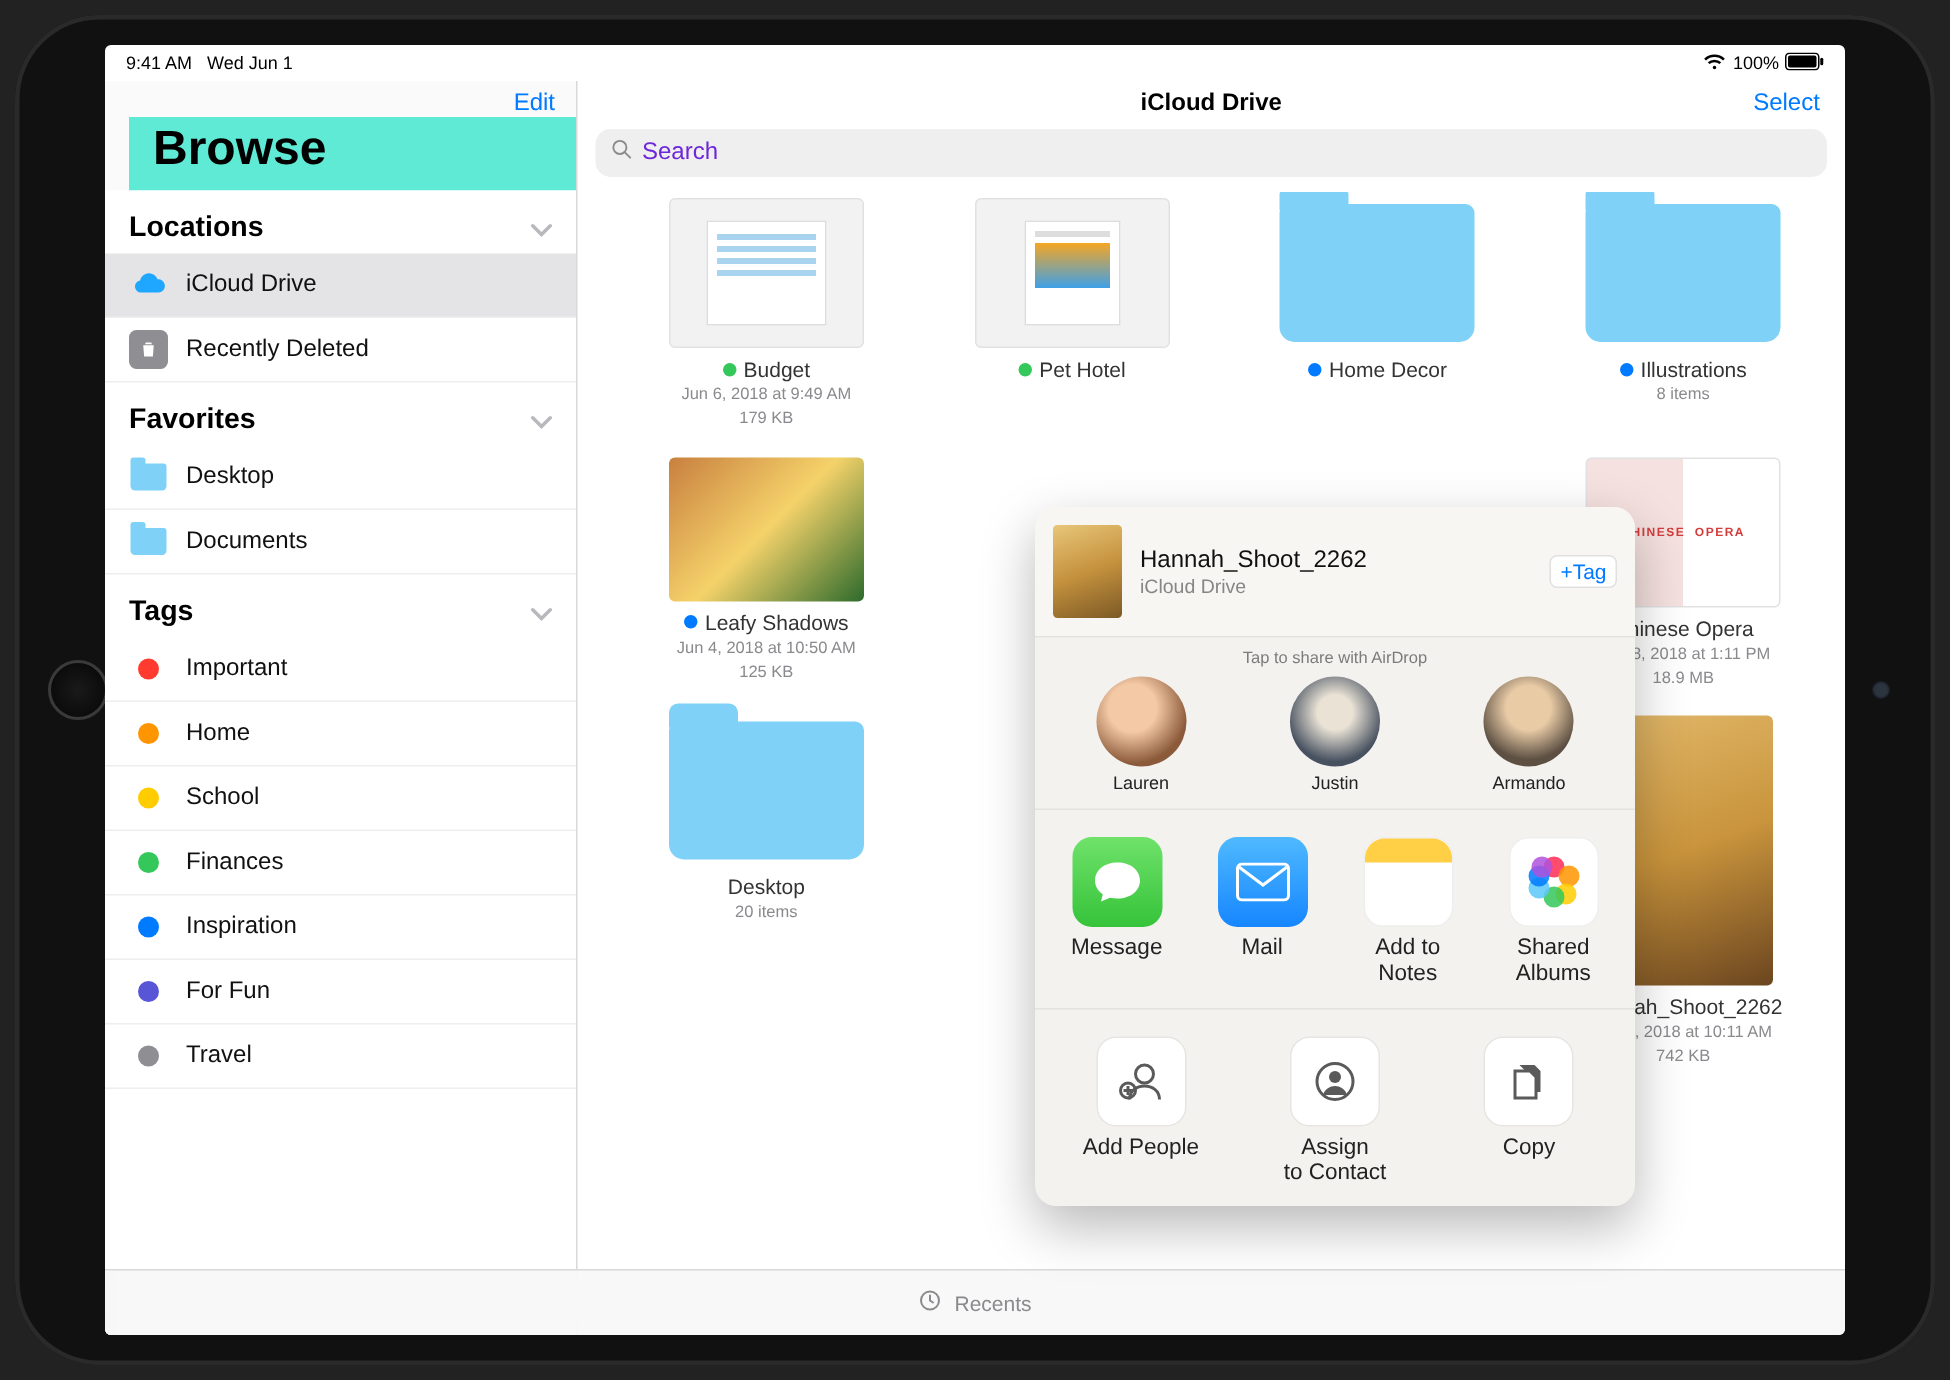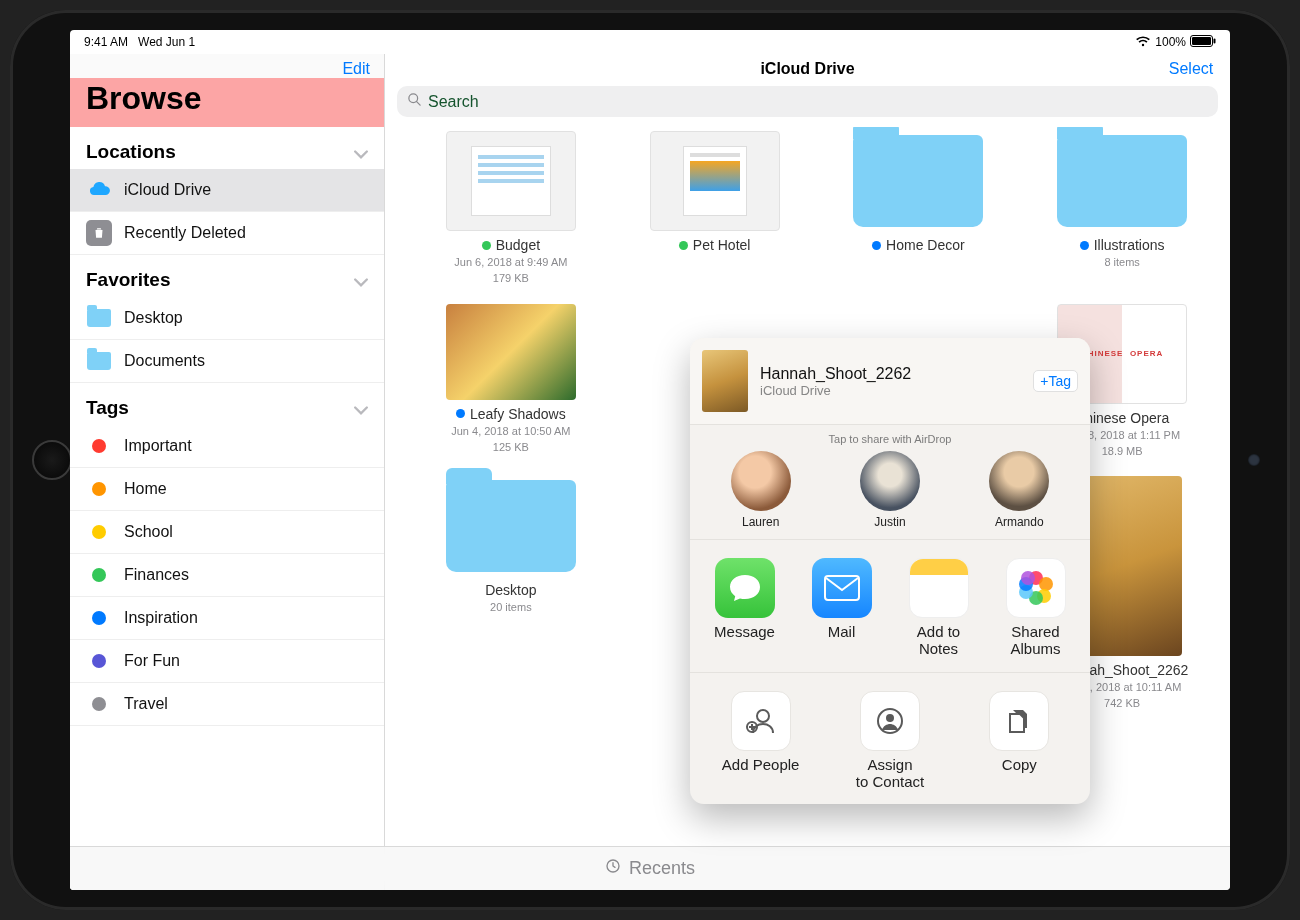--- a/index.html
+++ b/index.html
@@ -89,21 +89,22 @@
     color:#007aff;
     font-size:16px;
     background:none;
     border:none;
     cursor:pointer;
   }
   .browse-title {
     font-size:32px;
     font-weight:700;
     padding: 2px 16px 10px 16px;
-    background:#fca5a5;
+    background:#5eead4;
+    margin-left:16px;
   }
   .section-header {
     display:flex;
     align-items:center;
     justify-content:space-between;
     font-size:19px;
     font-weight:700;
     padding: 14px 16px 6px 16px;
   }
   .chevron {
@@ -165,21 +166,21 @@
     font-weight:600;
   }
   .search-wrap { padding: 4px 12px 10px 12px; }
   .search-field {
     display:flex;
     align-items:center;
     gap:6px;
     background:#efeff0;
     border-radius:10px;
     padding:6px 10px;
-    color:#14532d;
+    color:#6d28d9;
     font-size:16px;
   }
   .files-grid {
     flex:1;
     padding: 4px 18px 0 36px;
     display:grid;
     grid-template-columns: repeat(4, 1fr);
     column-gap: 24px;
     row-gap: 18px;
     align-content:start;
@@ -227,21 +228,21 @@
     left:0; right:0; bottom:0;
     height:44px;
     border-top:1px solid #d9d9d9;
     background:#f7f7f7d0;
     backdrop-filter: blur(6px);
     display:flex;
     align-items:center;
     justify-content:center;
     gap:8px;
     color:#8a8a8e;
-    font-size:18px;
+    font-size:14px;
   }
 
   
   .share-sheet {
     position:absolute;
     left: 620px;
     top: 308px;
     width: 400px;
     background:#f4f2ef;
     border-radius:14px;

